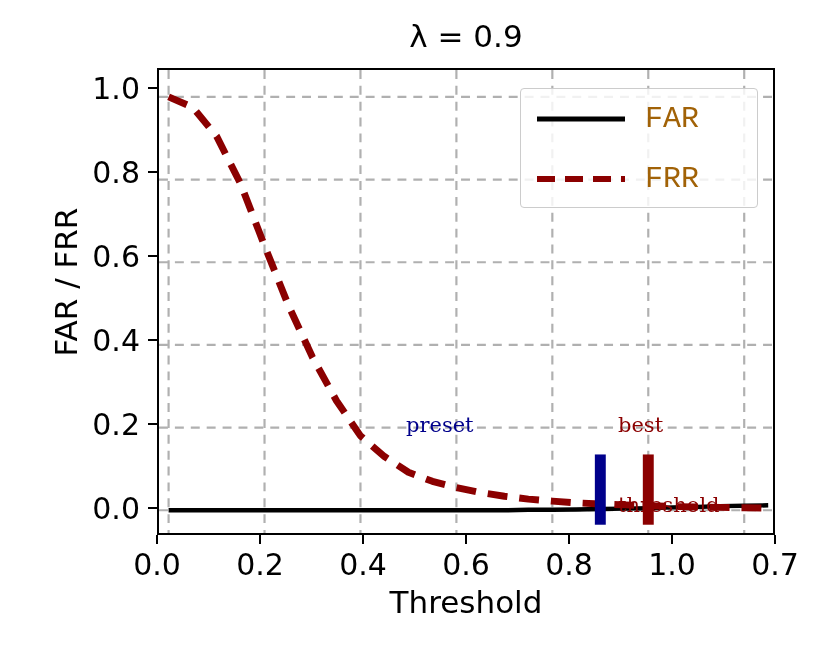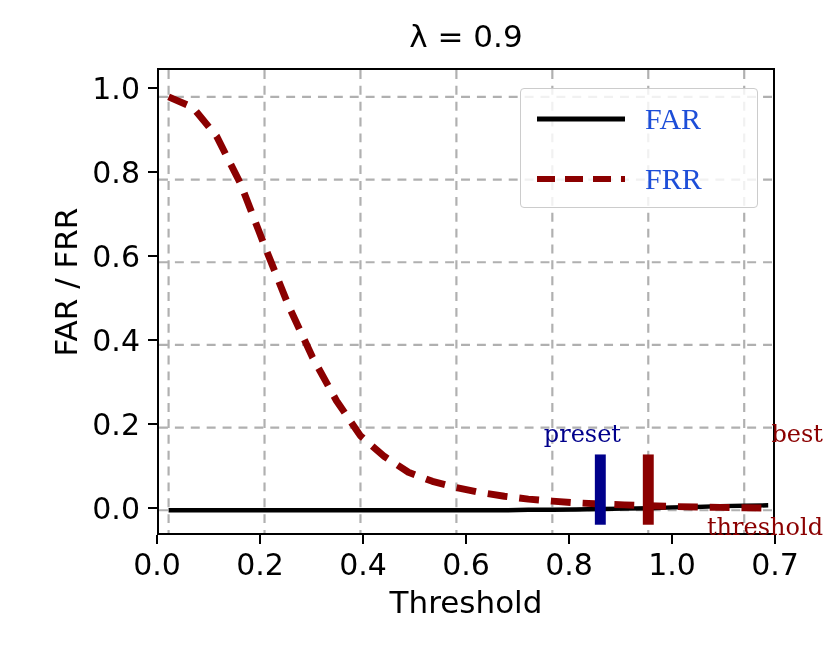--- a/index.html
+++ b/index.html
@@ -135,32 +135,32 @@
   .legend-sample {
     width: 92px;
     margin-left: 14px;
     flex: none;
     height: 26px;
     position: relative;
   }
   .legend-sample svg { display: block; }
   .legend-text {
     font-size: 30px;
-    color: #1d4ed8;
-    font-family: Liberation Serif, serif;
+    color: #a16207;
+    font-family: Liberation Mono, monospace;
     margin-left: 18px;
     white-space: nowrap;
   }
   
   .annotation {
     position: absolute;
     font-family: "DejaVu Serif", serif;
-    font-size: 24px;
+    font-size: 21px;
     line-height: 1.28;
-    text-align: right;
+    text-align: left;
     white-space: pre;
   }
   #annotation-preset {
     left: 406px;
     top: 358px;
     width: 215px;
     color: #00008b;
   }
   #annotation-best {
     left: 618px;

